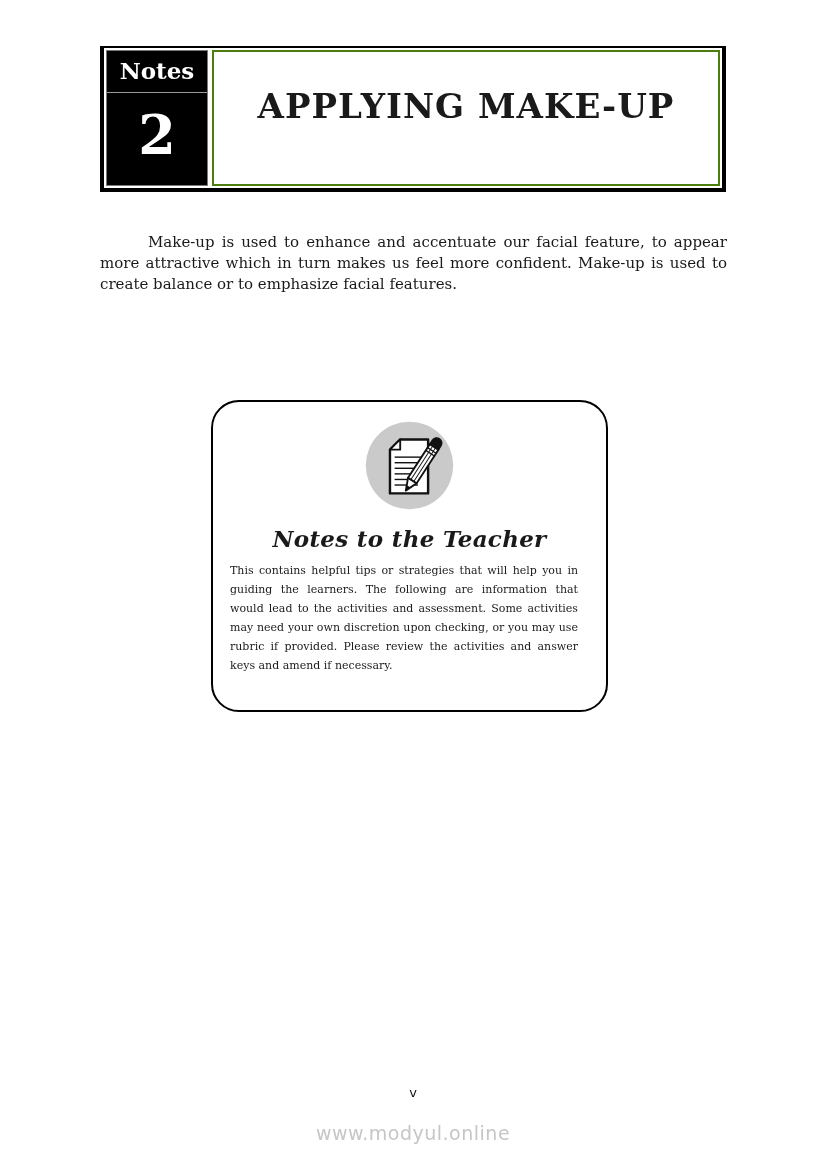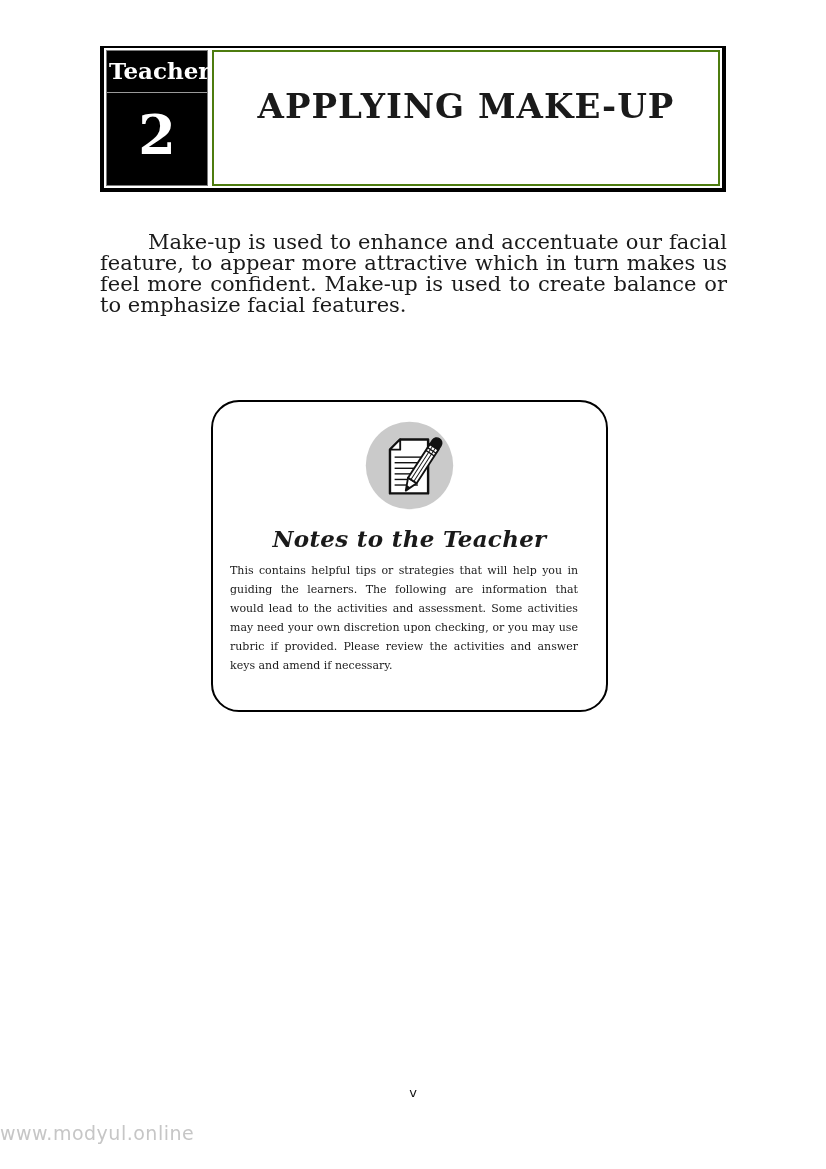--- a/index.html
+++ b/index.html
@@ -63,21 +63,21 @@
     font-weight: bold;
     letter-spacing: 1px;
     white-space: nowrap;
   }
 
   
   .intro {
     position: absolute;
     left: 100px; top: 232px;
     width: 627px;
-    font-size: 21px;
+    font-size: 15px;
     line-height: 21px;
     text-align: justify;
     text-indent: 48px;
   }
 
   
   .notes-card {
     position: absolute;
     left: 211px; top: 400px;
     width: 397px; height: 312px;
@@ -111,35 +111,35 @@
     top: 1085px;
     text-align: center;
     font-family: "DejaVu Sans", sans-serif;
     font-size: 13px;
     color: #111;
   }
   .watermark {
     position: absolute;
     left: 0; right: 0;
     top: 1122px;
-    text-align: left;
+    text-align: center;
     font-family: "DejaVu Sans", sans-serif;
     font-size: 19px;
     letter-spacing: 0.5px;
     color: #c6c6c6;
   }
 </style>
 </head>
 <body>
 
 <div class="page">
 
   <div class="lesson-header">
     <div class="lesson-badge">
-      <div class="lesson-label">Teacher</div>
+      <div class="lesson-label">Notes</div>
       <div class="lesson-number">2</div>
     </div>
     <div class="title-cell">
       <div class="page-title">APPLYING MAKE-UP</div>
     </div>
   </div>
 
   <p class="intro">Make-up is used to enhance and accentuate our facial feature, to appear more attractive which in turn makes us feel more confident. Make-up is used to create balance or to emphasize facial features.</p>
 
   <div class="notes-card">

